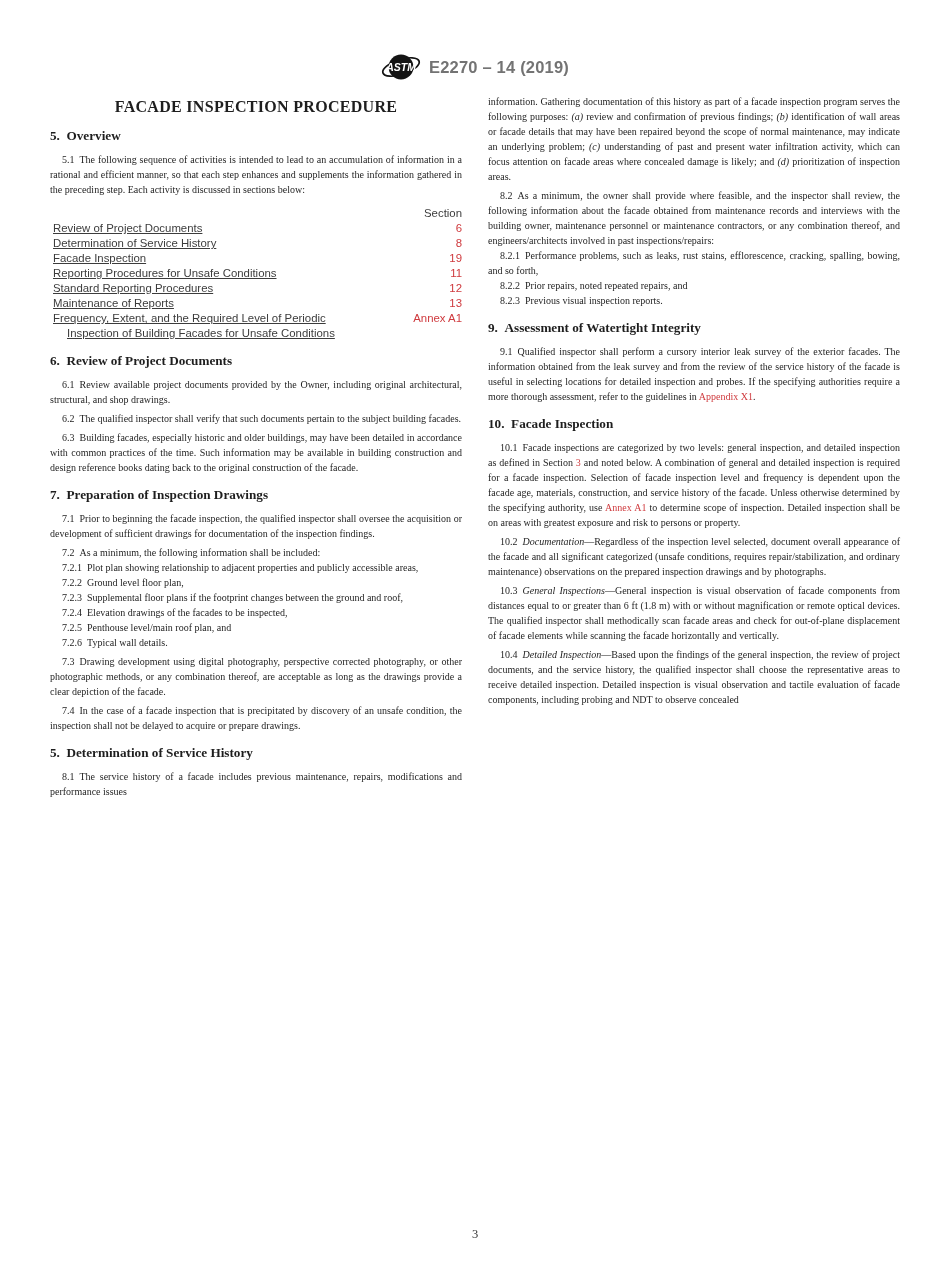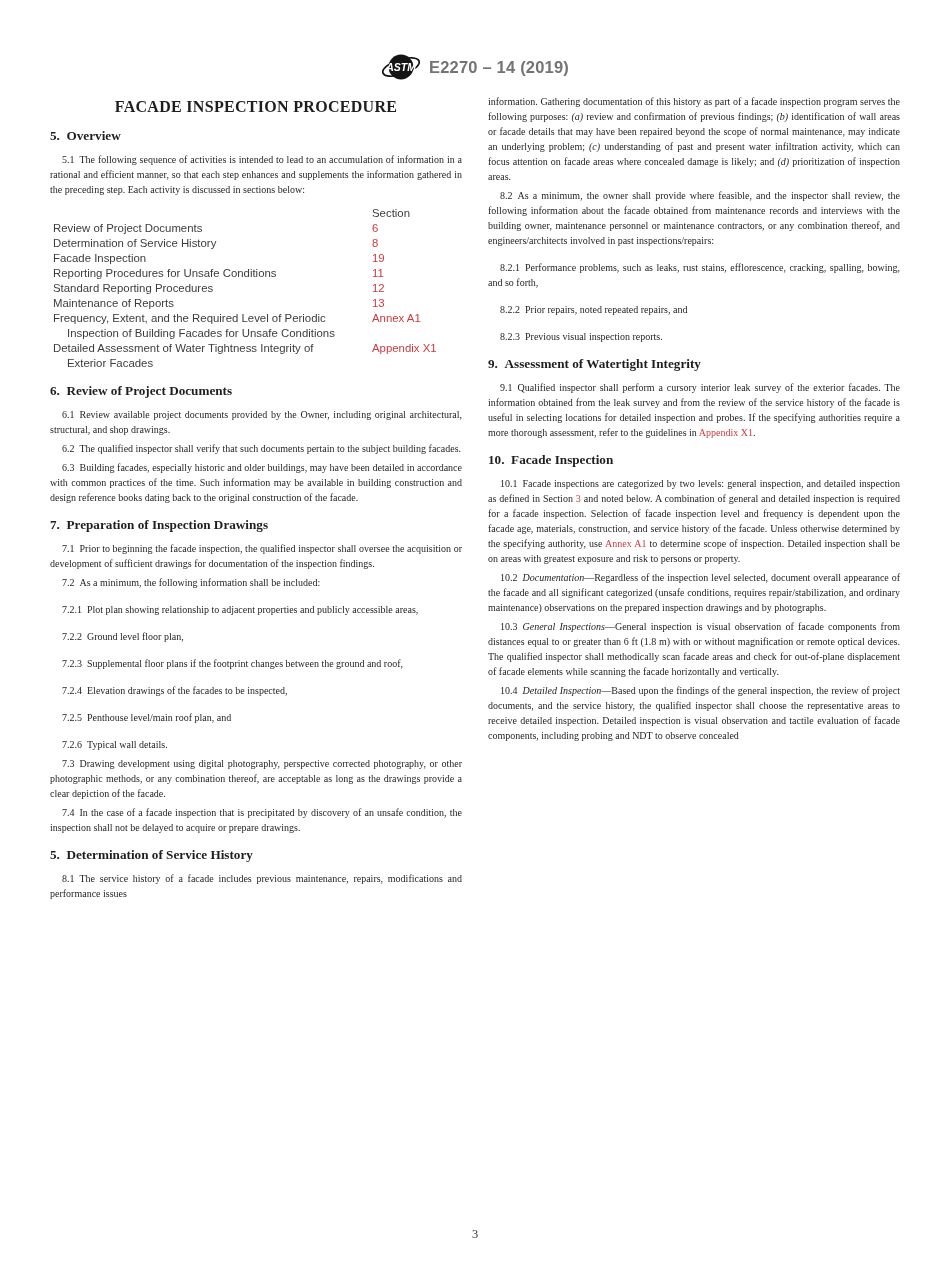--- a/index.html
+++ b/index.html
@@ -10,29 +10,29 @@
     background:#ffffff; font-family:"Liberation Serif","DejaVu Serif",serif;
     color:var(--ink); padding:46px 50px 10px;
   }
   .header { display:flex; justify-content:center; align-items:center; gap:8px; height:42px; margin-bottom:6px; }
   .designation { font-family:"Liberation Sans","DejaVu Sans",sans-serif; font-weight:bold; font-size:16.5px; color:#737373; letter-spacing:.2px; }
   .columns { display:flex; gap:26px; }
   .col { width:412px; }
   .doc-title { text-align:center; font-weight:bold; font-size:16px; letter-spacing:.3px; margin:4px 0 2px; }
   .sec-heading { font-size:13.2px; font-weight:bold; margin:12px 0 8px; }
   .para { font-size:10px; line-height:15px; text-align:justify; text-indent:12px; margin:4px 0 0; }
-  .para.tight { margin-top:12px; }
+  .para.tight { margin-top:0; }
   .para.cont { text-indent:0; margin-top:0; }
   .it { font-style:italic; }
   .ref { color:var(--red); text-decoration:none; cursor:pointer; }
   .toc { font-family:"Liberation Sans","DejaVu Sans",sans-serif; font-size:11.4px; line-height:15px; color:var(--toc-ink); margin:9px 0 2px 3px; }
   .toc-row { display:flex; }
-  .toc-label { flex:1; }
+  .toc-label { flex:1;text-decoration:underline; }
   .toc-line2 { padding-left:14px; }
-  .toc-ref { width:90px; text-align:left; color:var(--red); flex:none; }
+  .toc-ref { width:90px; text-align:right; color:var(--red); flex:none; }
   .toc-ref.plain { color:var(--toc-ink); }
   .footer { position:absolute; bottom:30px; left:0; width:100%; text-align:center; font-size:12.5px; color:#333; }
 </style>
 </head>
 <body>
 
 <div class="page">
 
   <div class="header">
     <span style="display:inline-flex;">
@@ -91,27 +91,20 @@
             </div>
             <div class="toc-ref">13</div>
           </div>
           <div class="toc-row">
             <div class="toc-label">
               <div>Frequency, Extent, and the Required Level of Periodic</div>
               <div class="toc-line2">Inspection of Building Facades for Unsafe Conditions</div>
             </div>
             <div class="toc-ref">Annex A1</div>
           </div>
-          <div class="toc-row">
-            <div class="toc-label">
-              <div>Detailed Assessment of Water Tightness Integrity of</div>
-              <div class="toc-line2">Exterior Facades</div>
-            </div>
-            <div class="toc-ref">Appendix X1</div>
-          </div>
         </div>
         <div class="sec-heading">6. Review of Project Documents</div>
         <p class="para"><span>6.1 Review available project documents provided by the Owner, including original architectural, structural, and shop drawings.</span></p>
         <p class="para"><span>6.2 The qualified inspector shall verify that such documents pertain to the subject building facades.</span></p>
         <p class="para"><span>6.3 Building facades, especially historic and older buildings, may have been detailed in accordance with common practices of the time. Such information may be available in building construction and design reference books dating back to the original construction of the facade.</span></p>
         <div class="sec-heading">7. Preparation of Inspection Drawings</div>
         <p class="para"><span>7.1 Prior to beginning the facade inspection, the qualified inspector shall oversee the acquisition or development of sufficient drawings for documentation of the inspection findings.</span></p>
         <p class="para"><span>7.2 As a minimum, the following information shall be included:</span></p>
         <p class="para tight"><span>7.2.1 Plot plan showing relationship to adjacent properties and publicly accessible areas,</span></p>
         <p class="para tight"><span>7.2.2 Ground level floor plan,</span></p>

